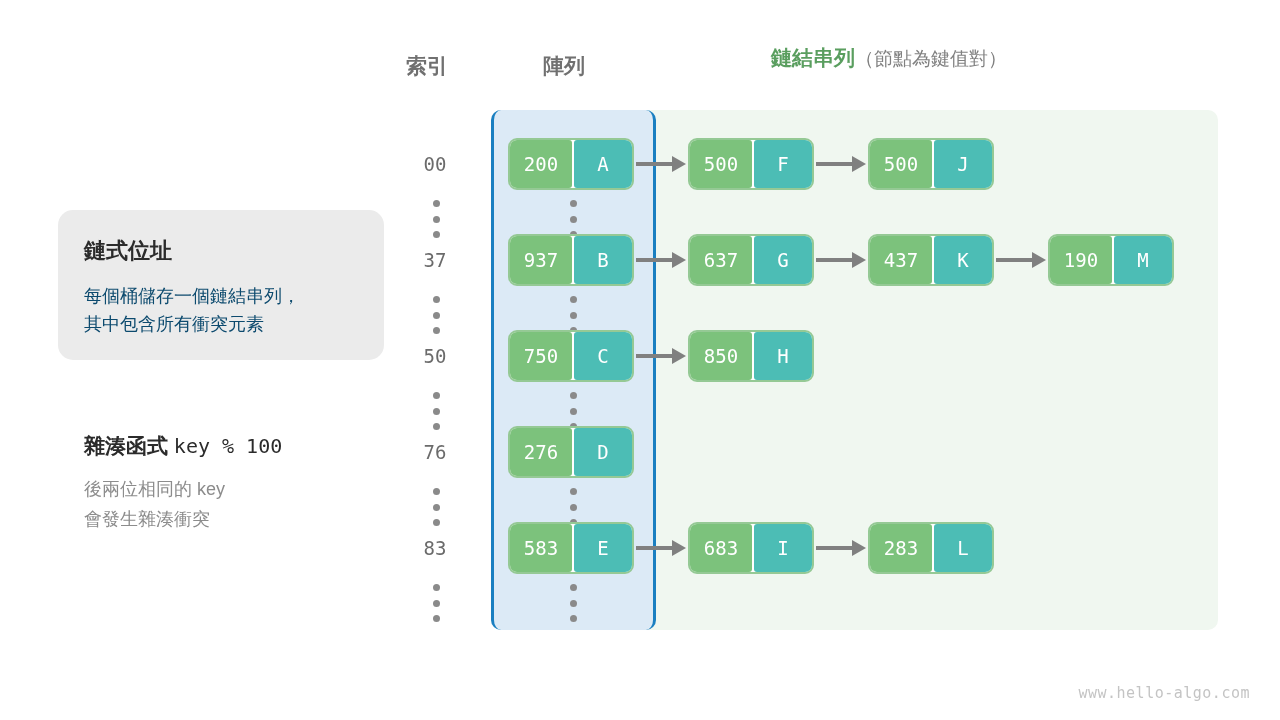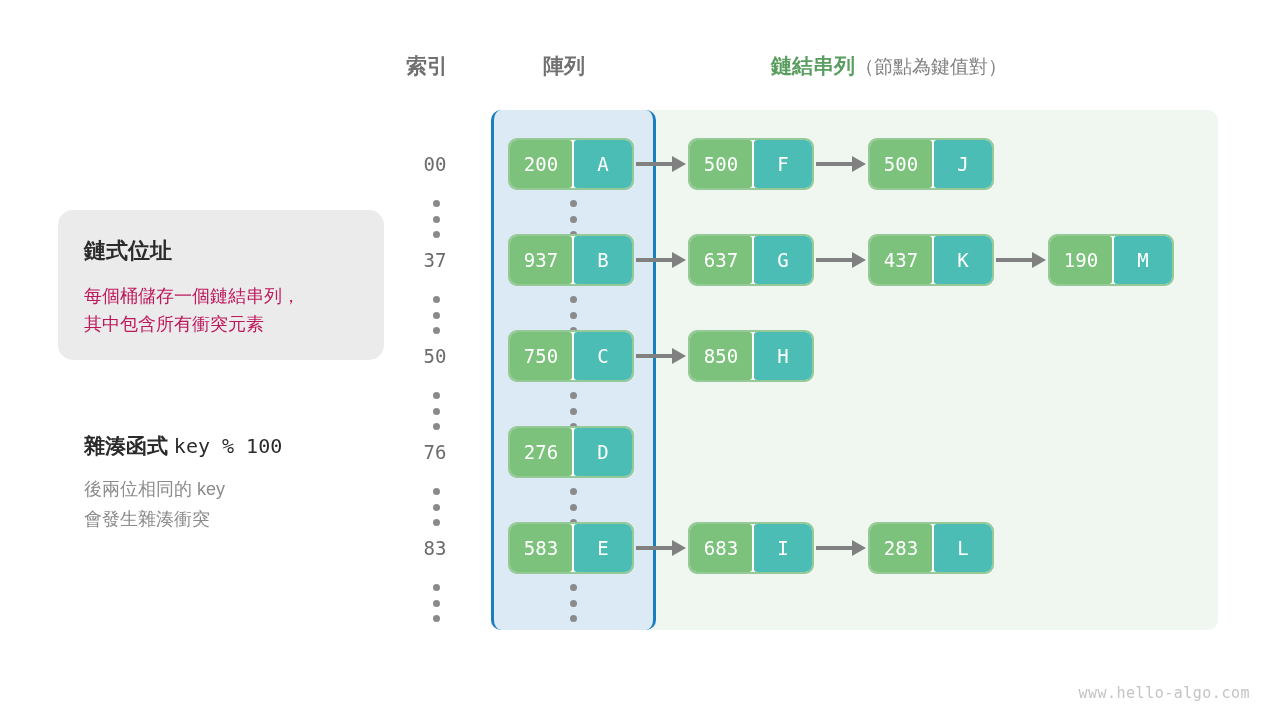--- a/index.html
+++ b/index.html
@@ -25,21 +25,21 @@
   
   .hdr {
     position: absolute;
     font-size: 21px;
     font-weight: bold;
     color: #707070;
     white-space: nowrap;
   }
   #hdr-index { left: 406px; top: 52px; }
   #hdr-array { left: 543px; top: 52px; }
-  #hdr-list  { left: 771px; top: 52px; text-align: center; }
+  #hdr-list  { left: 771px; top: 44px; text-align: center; }
   #hdr-list .ll-main {
     color: #5a9e5f;
     font-weight: bold;
   }
   #hdr-list .ll-sub {
     color: #808080;
     font-weight: normal;
     font-size: 19px;
   }
 
@@ -186,21 +186,21 @@
     padding: 26px 26px 0 26px;
   }
   #callout .co-title {
     font-size: 22px;
     font-weight: bold;
     color: #2b2b2b;
     margin-bottom: 16px;
   }
   #callout .co-line {
     font-size: 18px;
-    color: #be185d;
+    color: #0c4a6e;
     line-height: 28px;
   }
 
   
   #hashnote {
     position: absolute;
     left: 84px;
     top: 432px;
     width: 330px;
   }

